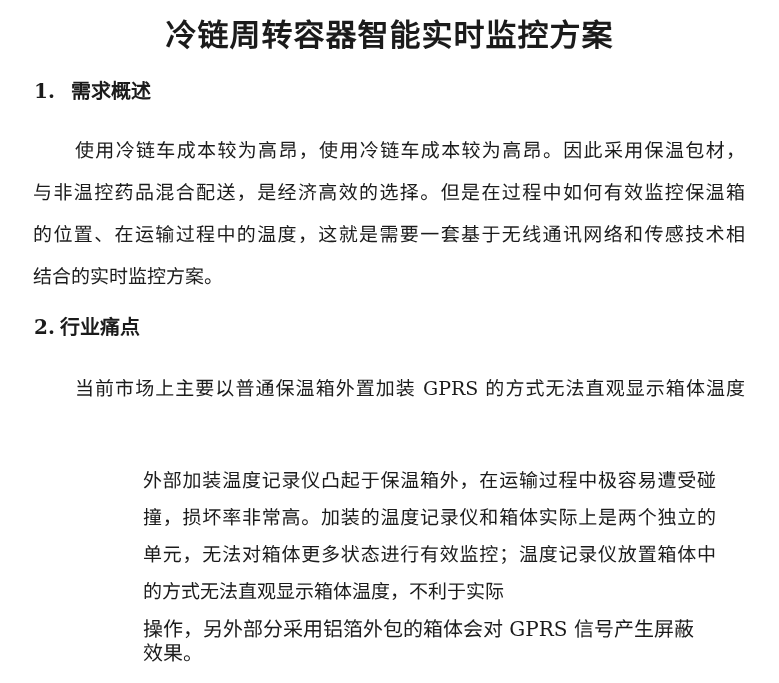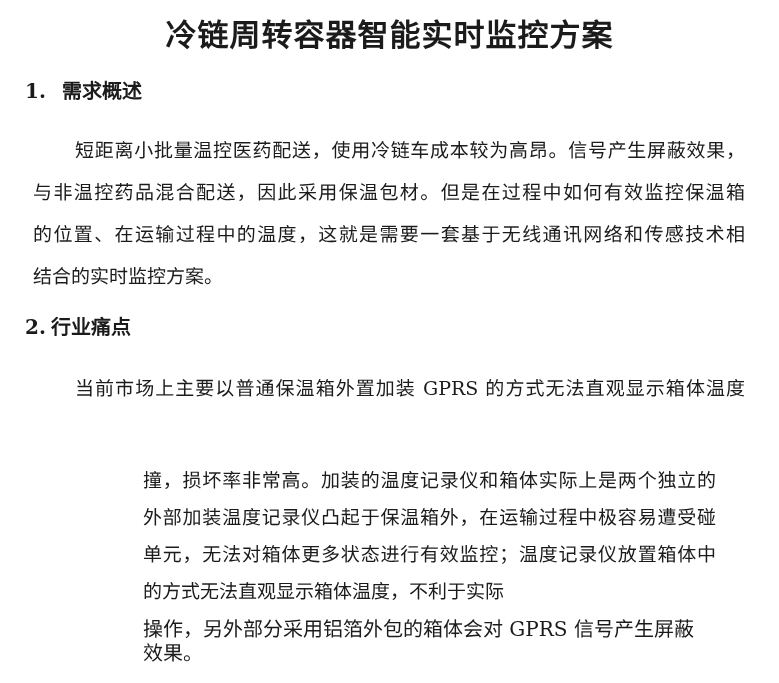--- a/index.html
+++ b/index.html
@@ -17,21 +17,21 @@
     top: 10px;
     left: 0;
     width: 779px;
     text-align: center;
     font-size: 31px;
     font-weight: bold;
     letter-spacing: 1px;
   }
   .heading {
     position: absolute;
-    left: 25px;
+    left: 34px;
     font-size: 20px;
     font-weight: bold;
     white-space: nowrap;
     text-align: center;
   }
   .heading-1 { top: 75px; }
   .heading-2 { top: 311px; }
   .heading-1 .h-label { margin-left: 16px; }
   .heading-2 .h-label { margin-left: 5px; }
   .para {
@@ -74,36 +74,36 @@
 
 <div class="page">
 
   <div class="doc-title">冷链周转容器智能实时监控方案</div>
 
   <div class="heading heading-1">
     <span class="h-number">1.</span><span class="h-label">需求概述</span>
   </div>
 
   <div class="para para-1">
-    <div class="line indent">短距离小批量温控医药配送，使用冷链车成本较为高昂。信号产生屏蔽效果，</div>
-    <div class="line">与非温控药品混合配送，因此采用保温包材。但是在过程中如何有效监控保温箱</div>
+    <div class="line indent">使用冷链车成本较为高昂，使用冷链车成本较为高昂。因此采用保温包材，</div>
+    <div class="line">与非温控药品混合配送，是经济高效的选择。但是在过程中如何有效监控保温箱</div>
     <div class="line">的位置、在运输过程中的温度，这就是需要一套基于无线通讯网络和传感技术相</div>
     <div class="line last">结合的实时监控方案。</div>
   </div>
 
   <div class="heading heading-2">
     <span class="h-number">2.</span><span class="h-label">行业痛点</span>
   </div>
 
   <div class="para para-2">
     <div class="line indent">当前市场上主要以普通保温箱外置加装 GPRS 的方式无法直观显示箱体温度</div>
   </div>
 
   <div class="block">
+    <div class="line">外部加装温度记录仪凸起于保温箱外，在运输过程中极容易遭受碰</div>
     <div class="line">撞，损坏率非常高。加装的温度记录仪和箱体实际上是两个独立的</div>
-    <div class="line">外部加装温度记录仪凸起于保温箱外，在运输过程中极容易遭受碰</div>
     <div class="line">单元，无法对箱体更多状态进行有效监控；温度记录仪放置箱体中</div>
     <div class="line last">的方式无法直观显示箱体温度，不利于实际</div>
   </div>
 
   <div class="note-line">操作，另外部分采用铝箔外包的箱体会对 GPRS 信号产生屏蔽效果。</div>
 
 </div>
 
 </body></html>

